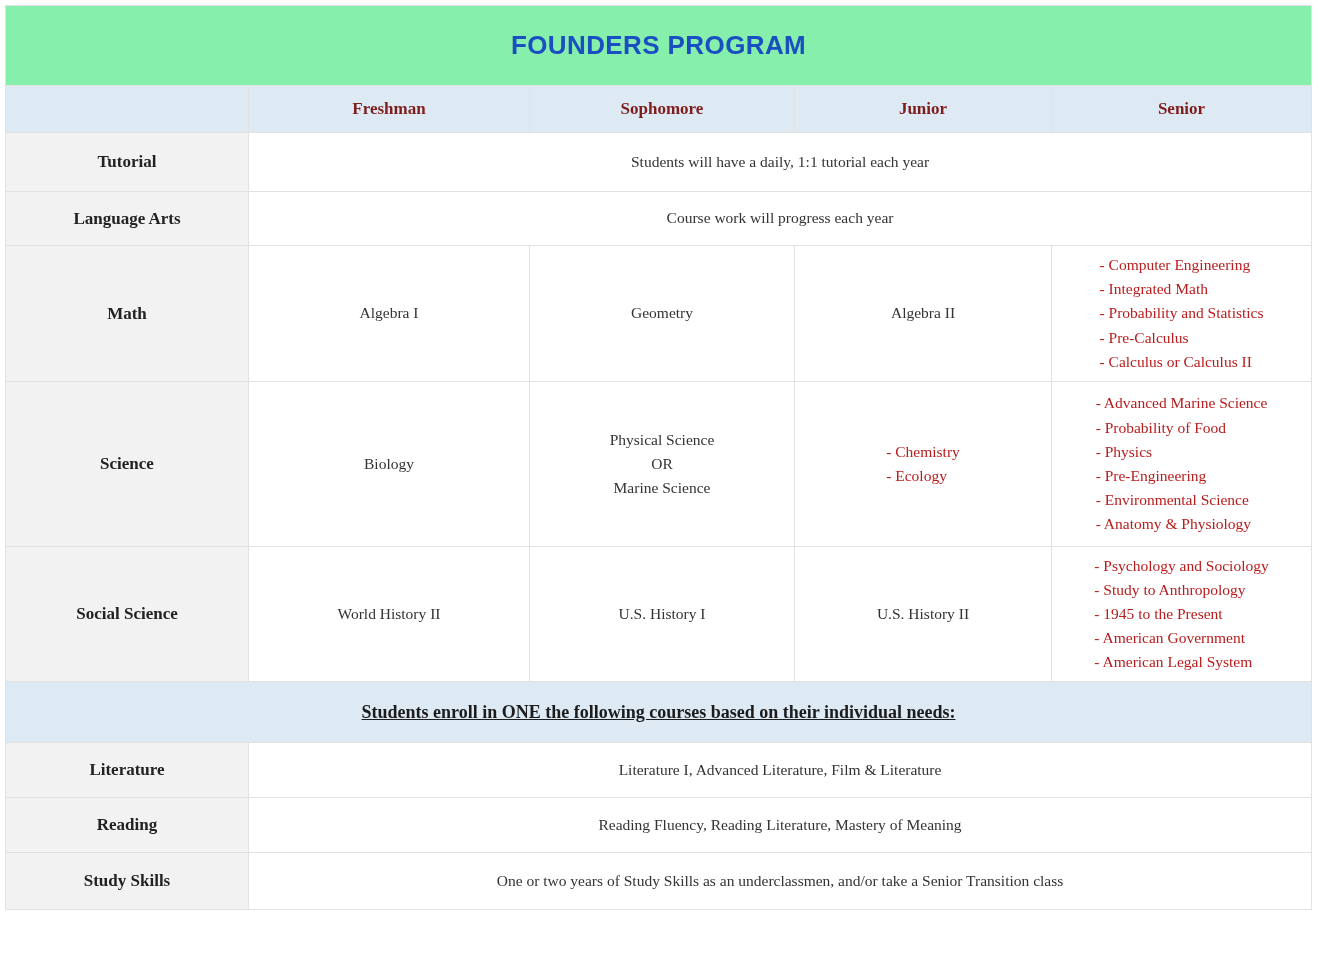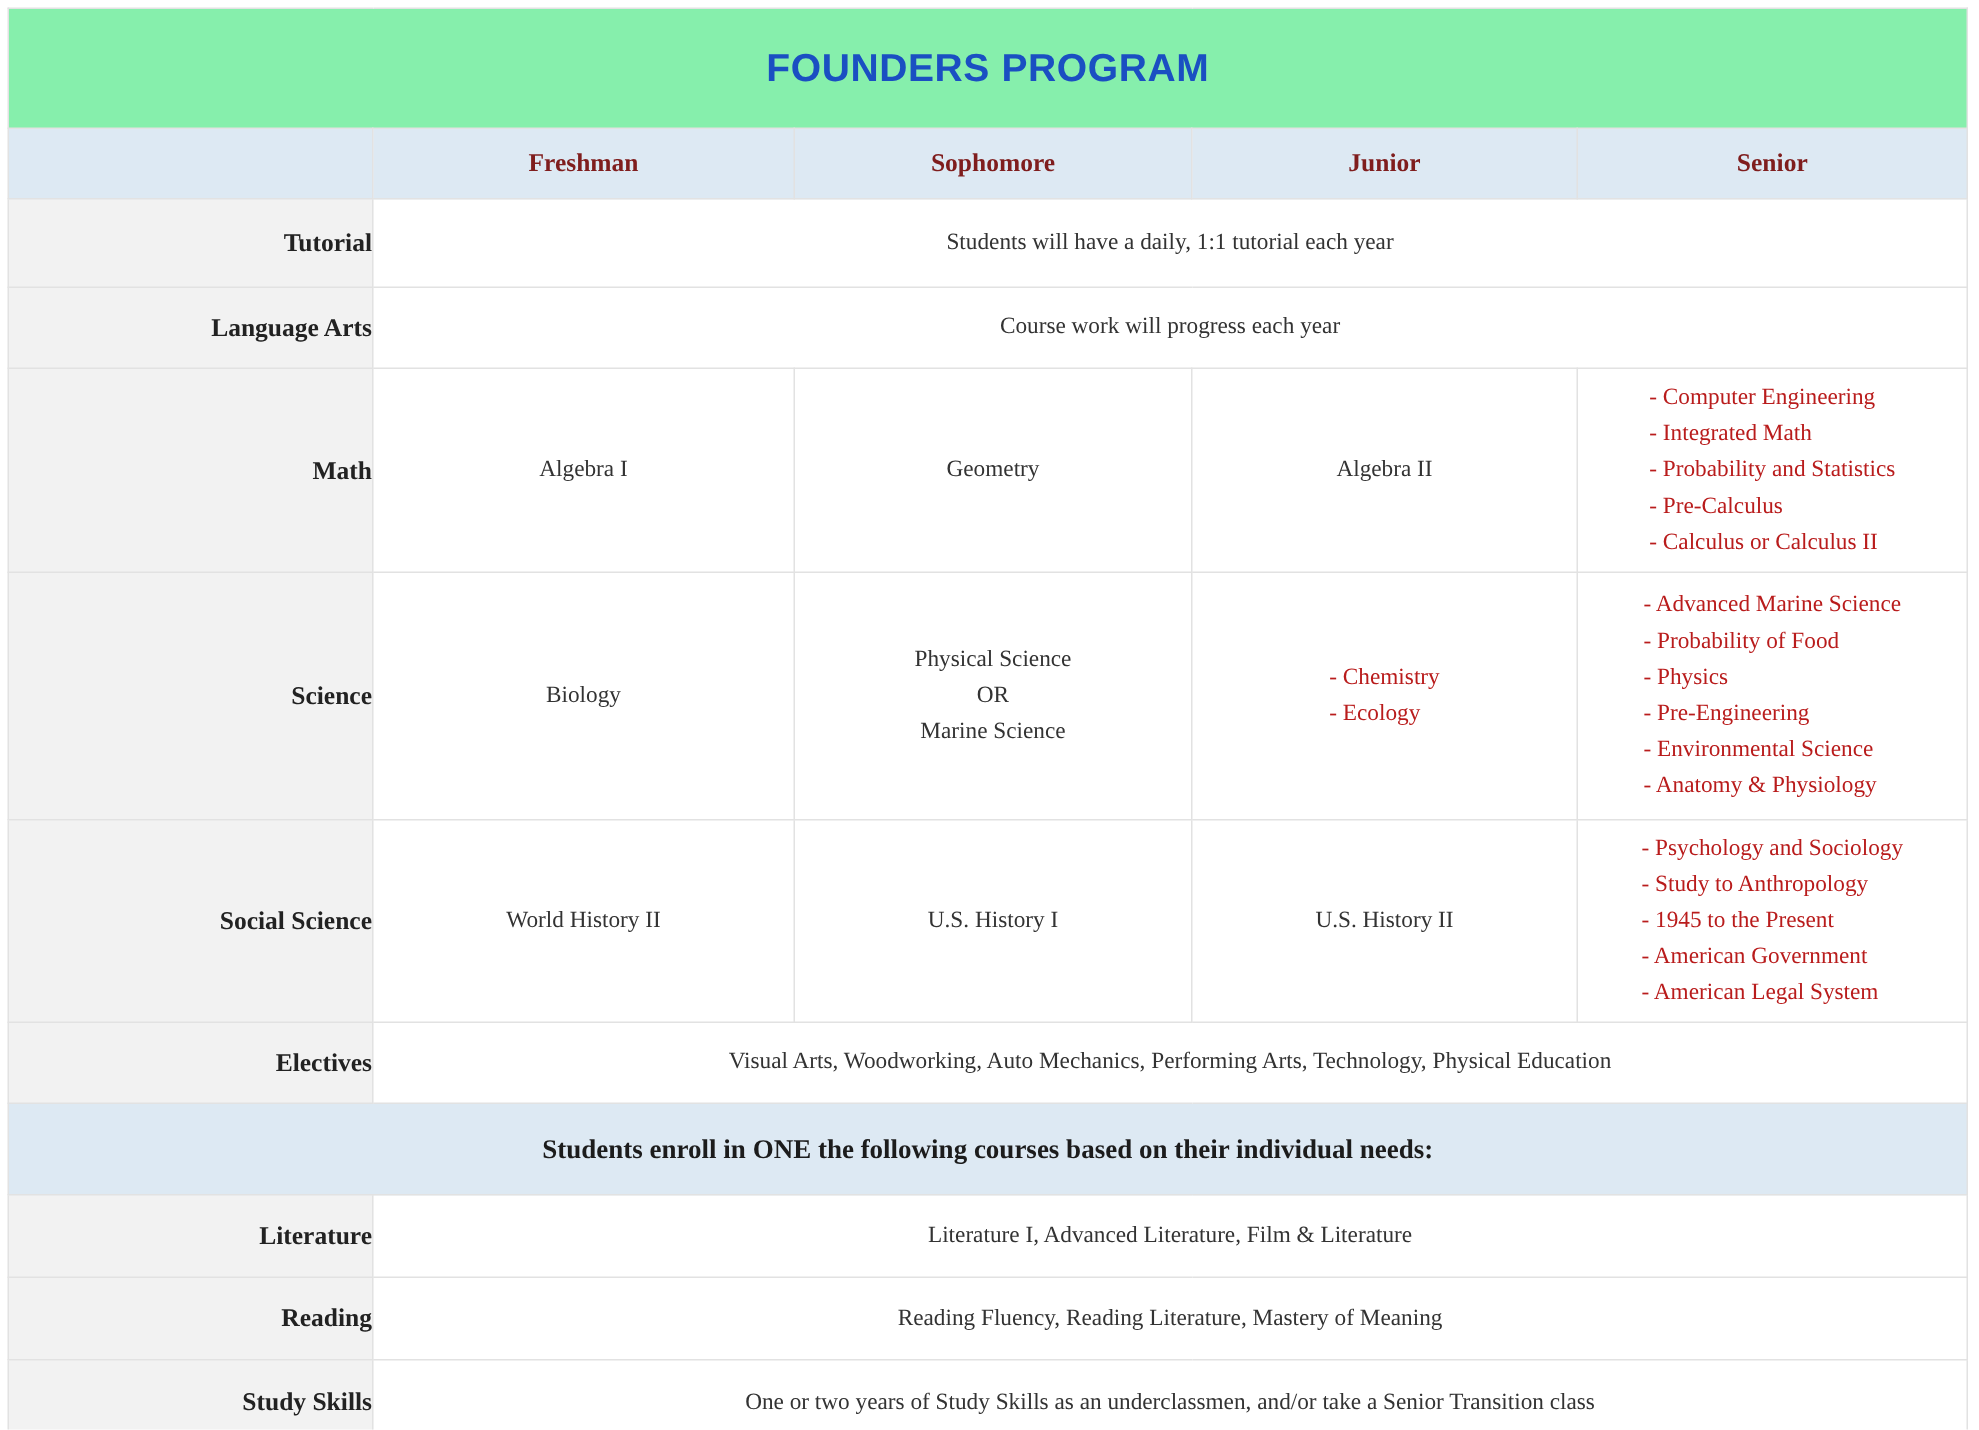--- a/index.html
+++ b/index.html
@@ -73,21 +73,21 @@
     padding: 0 6px;
     margin-left: 16px;
   }
   .head-blank {
     background: #dde9f3;
   }
 
   
   .row-label {
     background: #f2f2f2;
-    text-align: right;
+    text-align: center;
     font-weight: bold;
     font-size: 17px;
     color: #222222;
     padding: 6px 8px;
   }
 
   
   .data-cell {
     background: #ffffff;
     text-align: center;
@@ -129,20 +129,21 @@
   tr.r-study     td { height: 56px; }
 
   
   .banner-cell {
     background: #dde9f3;
     text-align: center;
     font-weight: bold;
     font-size: 18px;
     color: #1c1c1c;
     padding: 0 14px;
+    text-decoration: underline;
   }
 </style>
 </head>
 <body>
 
 <div class="page">
   <table class="program">
     <colgroup>
       <col class="c-label">
       <col class="c-fresh">
@@ -207,24 +208,20 @@
       <tr class="r-social">
         <td class="row-label">Social Science</td>
         <td class="data-cell">World History II</td>
         <td class="data-cell">U.S. History I</td>
         <td class="data-cell">U.S. History II</td>
         <td class="data-cell cell-left-pad">
           <span class="bullet-wrap"><span class="bullet">- Psychology and Sociology</span><span class="bullet">- Study to Anthropology</span><span class="bullet">- 1945 to the Present</span><span class="bullet">- American Government</span><span class="bullet">- American Legal System</span></span>
         </td>
       </tr>
 
-      <tr class="r-electives">
-        <td class="row-label">Electives</td>
-        <td class="data-cell" colspan="4">Visual Arts, Woodworking, Auto Mechanics, Performing Arts, Technology, Physical Education</td>
-      </tr>
 
       <tr class="r-banner">
         <td class="banner-cell" colspan="5">Students enroll in ONE the following courses based on their individual needs:</td>
       </tr>
 
       <tr class="r-lit">
         <td class="row-label">Literature</td>
         <td class="data-cell" colspan="4">Literature I, Advanced Literature, Film &amp; Literature</td>
       </tr>
 

